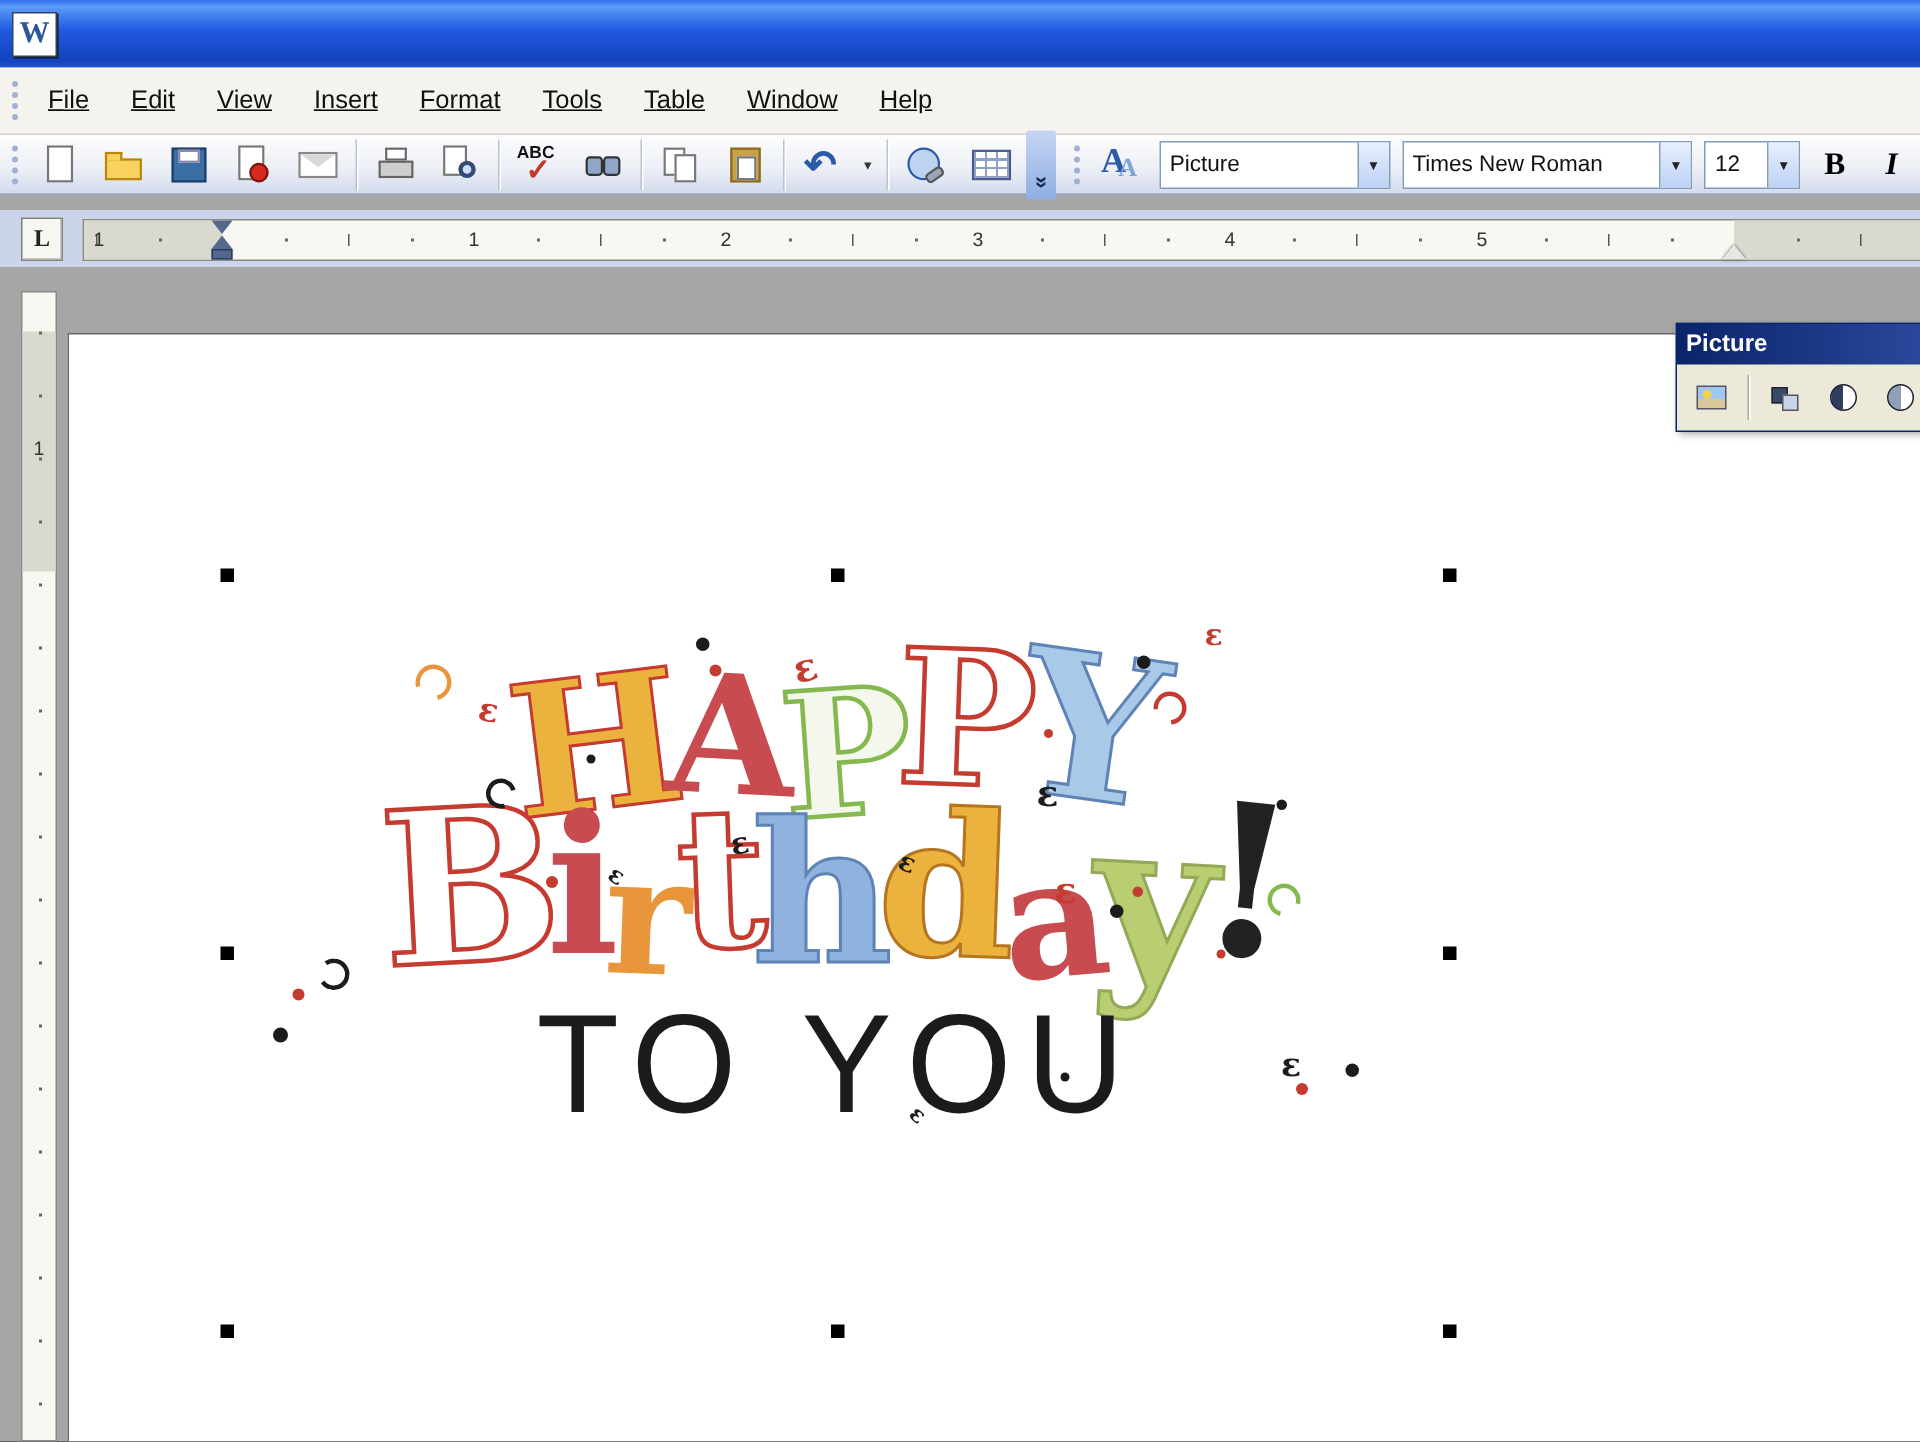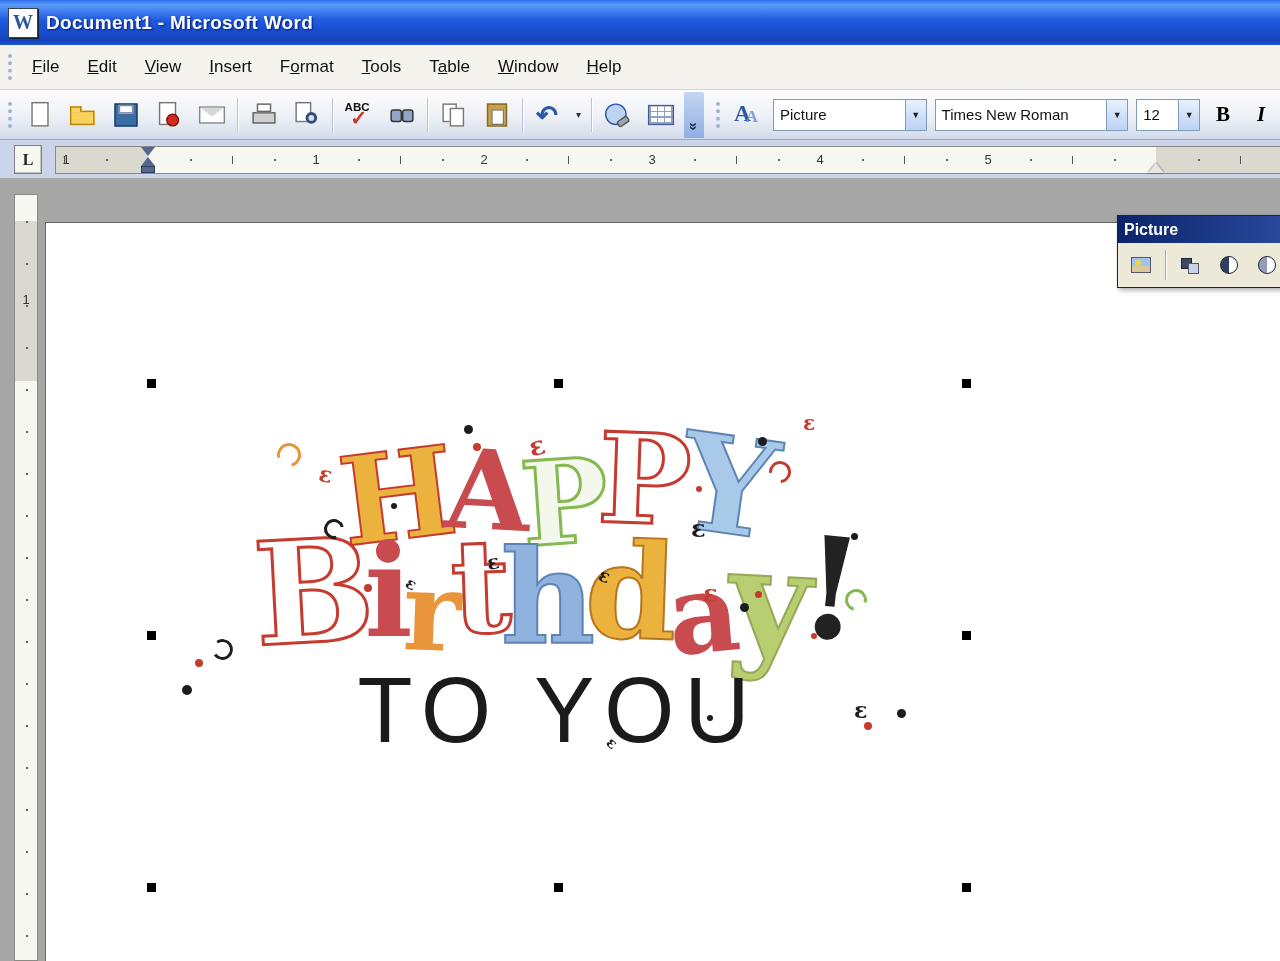--- a/index.html
+++ b/index.html
@@ -16,21 +16,21 @@
   .title-text{color:#fff;font-weight:bold;font-size:19px;text-shadow:1px 1px 2px #00187E;letter-spacing:.3px;}
 
   
   .menubar{position:absolute;left:0;top:45px;width:100%;height:45px;background:#F4F3EE;
     border-bottom:1px solid #D8D5C8;display:flex;align-items:center;padding-left:6px;box-sizing:border-box;}
   .grip{height:26px;border-left:4px dotted #9FB2D6;margin:0 6px 0 2px;}
   .menu-item{padding:8px 13px;font-size:17px;color:#111;cursor:default;border:1px solid transparent;}
   .menu-item u{text-decoration:underline;}
 
   
-  .toolbar-row{position:absolute;left:0;top:90px;width:100%;height:50px;
+  .toolbar-row{position:absolute;left:0;top:90px;width:100%;height:40px;
     background:linear-gradient(180deg,#FDFDFE 0%,#EDF0F6 55%,#D3DBEC 100%);
     border-bottom:1px solid #9AA8C8;display:flex;align-items:center;padding-left:6px;box-sizing:border-box;}
   .tb-sep{width:1px;height:34px;background:#B9C2D6;margin:0 4px;box-shadow:1px 0 0 #fff;}
   .tb-btn{width:41px;height:42px;display:flex;align-items:center;justify-content:center;
     border:1px solid transparent;border-radius:2px;}
   .dd-arrow{width:15px;height:42px;display:flex;align-items:center;justify-content:center;
     font-size:10px;color:#333;border:1px solid transparent;}
   .opts-btn{width:20px;height:46px;margin-left:2px;border-radius:2px 2px 0 0;
     background:linear-gradient(180deg,#C6D5F2,#8FAEE4);display:flex;align-items:flex-end;
     justify-content:center;padding-bottom:4px;box-sizing:border-box;}
@@ -138,26 +138,25 @@
   .ic-decrease-contrast::before{left:2px;top:2px;width:18px;height:18px;border:1px solid #223;border-radius:50%;
     background:linear-gradient(90deg,#8FA0B8 0 50%,#fff 50% 100%);}
 </style>
 </head>
 <body>
 
 <div id="app">
 
   <div class="titlebar">
     <div class="win-icon">W</div>
-    <div class="title-text">Document1 - Microsoft Word</div>
   </div>
 
   <div class="menubar">
     <div class="grip"></div>
-    <div id="menu-items" style="display:flex;">
+    <div id="menu-items" style="display:flex;text-decoration:underline;">
         <span class="menu-item"><u>F</u>ile</span>
         <span class="menu-item"><u>E</u>dit</span>
         <span class="menu-item"><u>V</u>iew</span>
         <span class="menu-item"><u>I</u>nsert</span>
         <span class="menu-item">F<u>o</u>rmat</span>
         <span class="menu-item"><u>T</u>ools</span>
         <span class="menu-item">T<u>a</u>ble</span>
         <span class="menu-item"><u>W</u>indow</span>
         <span class="menu-item"><u>H</u>elp</span>
       </div>

